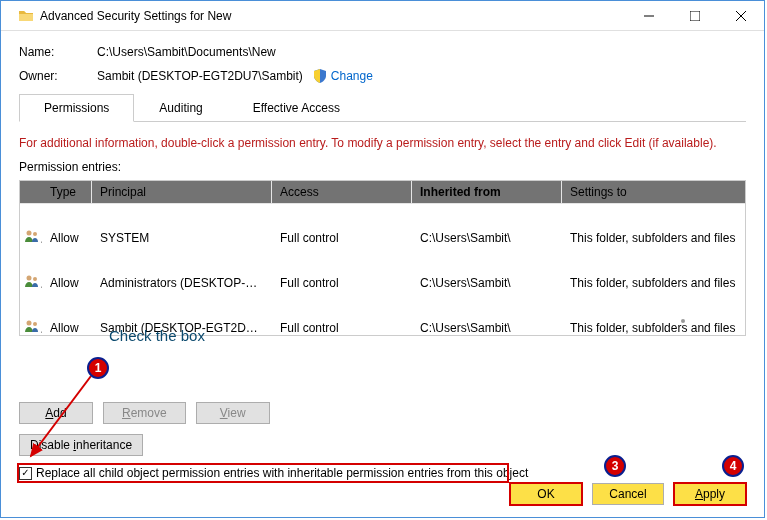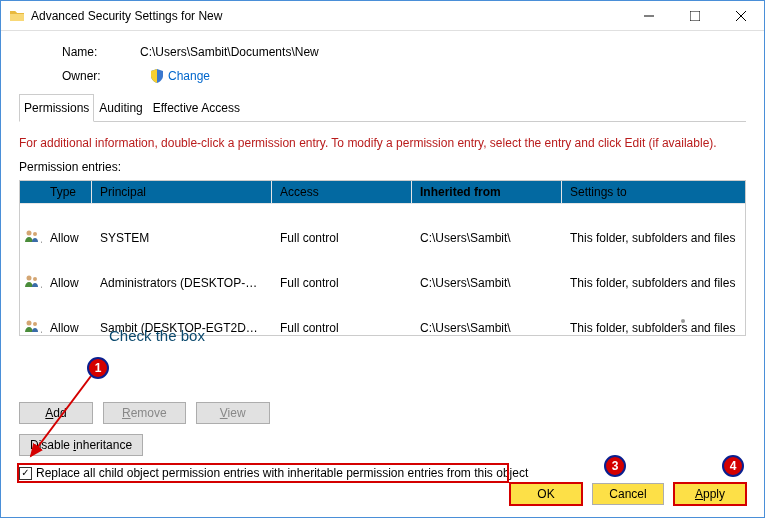--- a/index.html
+++ b/index.html
@@ -1,42 +1,42 @@
 <!DOCTYPE html>
 <html><head>
   <meta charset="utf-8">
   <style>
     * { box-sizing: border-box; margin: 0; padding: 0; font-family: "Segoe UI", Tahoma, sans-serif; }
     body { background: #fff; width: 767px; height: 520px; overflow: hidden; }
     
     .window { border: 1px solid #4a8fd8; width: 765px; height: 518px; background: #fff; position: relative; }
     
-    .titlebar { height: 30px; display: flex; align-items: center; padding: 0 0 0 8px; background: #fff; border-bottom: 1px solid #e0e0e0; }
+    .titlebar { height: 30px; display: flex; align-items: center; padding: 0 0 0 17px; background: #fff; border-bottom: 1px solid #e0e0e0; }
     .titlebar-icon { width: 16px; height: 16px; margin-right: 6px; }
     .titlebar-text { font-size: 12px; flex: 1; color: #000; }
     .titlebar-controls { display: flex; height: 100%; }
     .titlebar-btn { width: 46px; height: 30px; display: flex; align-items: center; justify-content: center; font-size: 14px; cursor: pointer; color: #000; }
     
     .content { padding: 14px 18px; }
     
     .info-row { display: flex; font-size: 12px; margin-bottom: 10px; align-items: center; }
-    .info-label { width: 78px; color: #000; margin-left: 43px; }
+    .info-label { width: 78px; color: #000; }
     .info-value { color: #000; }
     .shield-icon { width: 14px; height: 14px; margin: 0 4px 0 10px; vertical-align: middle; }
     .link { color: #0066cc; cursor: pointer; }
     
     .tabs { display: flex; border-bottom: 1px solid #ccc; margin-top: 8px; }
-    .tab { padding: 6px 4px; font-size: 12px; border: 1px solid transparent; cursor: pointer; position: relative; top: 1px; }
+    .tab { padding: 6px 24px; font-size: 12px; border: 1px solid transparent; cursor: pointer; position: relative; top: 1px; }
     .tab-active { border: 1px solid #ccc; border-bottom: 1px solid #fff; background: #fff; }
     
     .instr { font-size: 12px; margin: 14px 0 10px; color: #b91c1c; }
     .section-label { font-size: 12px; margin-bottom: 6px; }
     
     .table-wrap { border: 1px solid #ccc; height: 156px; position: relative; }
-    .table-header { display: flex; background: #0369a1; border-bottom: 1px solid #e5e5e5; font-size: 12px; }
+    .table-header { display: flex; background: #737373; border-bottom: 1px solid #e5e5e5; font-size: 12px; }
     .th { padding: 4px 8px; border-right: 1px solid #e5e5e5; }
     .th-icon { width: 22px; border-right: none; }
     .th-type { width: 50px; }
     .th-principal { width: 180px; }
     .th-access { width: 140px; }
     .th-inherited { width: 150px; font-weight: bold; }
     .th-applies { flex: 1; border-right: none; }
     .table-row { display: flex; font-size: 12px; padding: 2px 0; align-items: center; margin-top: 22px; }
     .td { padding: 1px 8px; white-space: nowrap; overflow: hidden; text-overflow: ellipsis; }
     .td-icon { width: 22px; padding: 1px 4px; }
@@ -106,20 +106,21 @@
 
   <div class="content">
 
     <div class="info-row">
       <span class="info-label">Name:</span>
       <span class="info-value">C:\Users\Sambit\Documents\New</span>
     </div>
 
     <div class="info-row">
       <span class="info-label">Owner:</span>
+      <span class="info-value">Sambit (DESKTOP-EGT2DU7\Sambit)</span>
       <svg class="shield-icon" viewBox="0 0 14 14">
           <path fill="#3b78ce" d="M7 0l6 2v5c0 3-3 6-6 7-3-1-6-4-6-7V2z"></path>
           <path fill="#f8d030" d="M7 0v14c-3-1-6-4-6-7V2z"></path>
         </svg>
       <span class="link">Change</span>
     </div>
 
     <div class="tabs">
       <div class="tab tab-active">Permissions</div>
       <div class="tab">Auditing</div>

